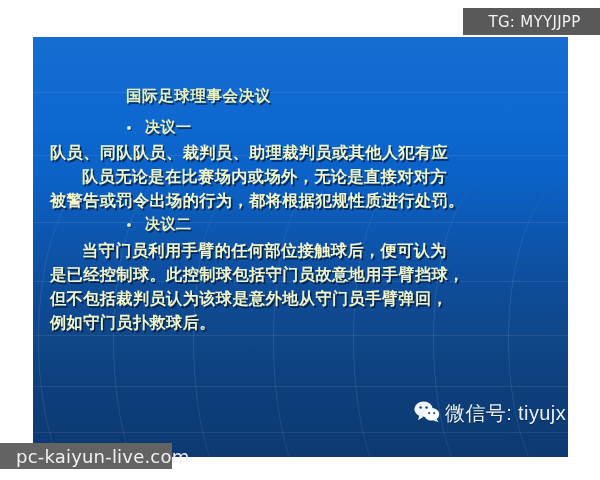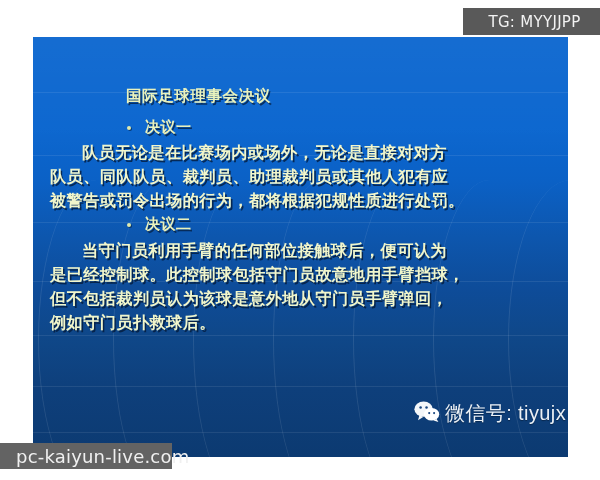--- a/index.html
+++ b/index.html
@@ -238,22 +238,22 @@
 
     <div class="content">
 
       <div class="title">国际足球理事会决议</div>
 
       <div class="bullet-row b1">
         <span class="bullet-dot"></span>
         <span class="bullet-label">决议一</span>
       </div>
       <div class="para p1">
+        <span class="pline">队员、同队队员、裁判员、助理裁判员或其他人犯有应</span>
         <span class="pline indent">队员无论是在比赛场内或场外，无论是直接对对方</span>
-        <span class="pline">队员、同队队员、裁判员、助理裁判员或其他人犯有应</span>
         <span class="pline">被警告或罚令出场的行为，都将根据犯规性质进行处罚。</span>
       </div>
 
       <div class="bullet-row b2">
         <span class="bullet-dot"></span>
         <span class="bullet-label">决议二</span>
       </div>
       <div class="para p2">
         <span class="pline indent">当守门员利用手臂的任何部位接触球后，便可认为</span>
         <span class="pline">是已经控制球。此控制球包括守门员故意地用手臂挡球，</span>

